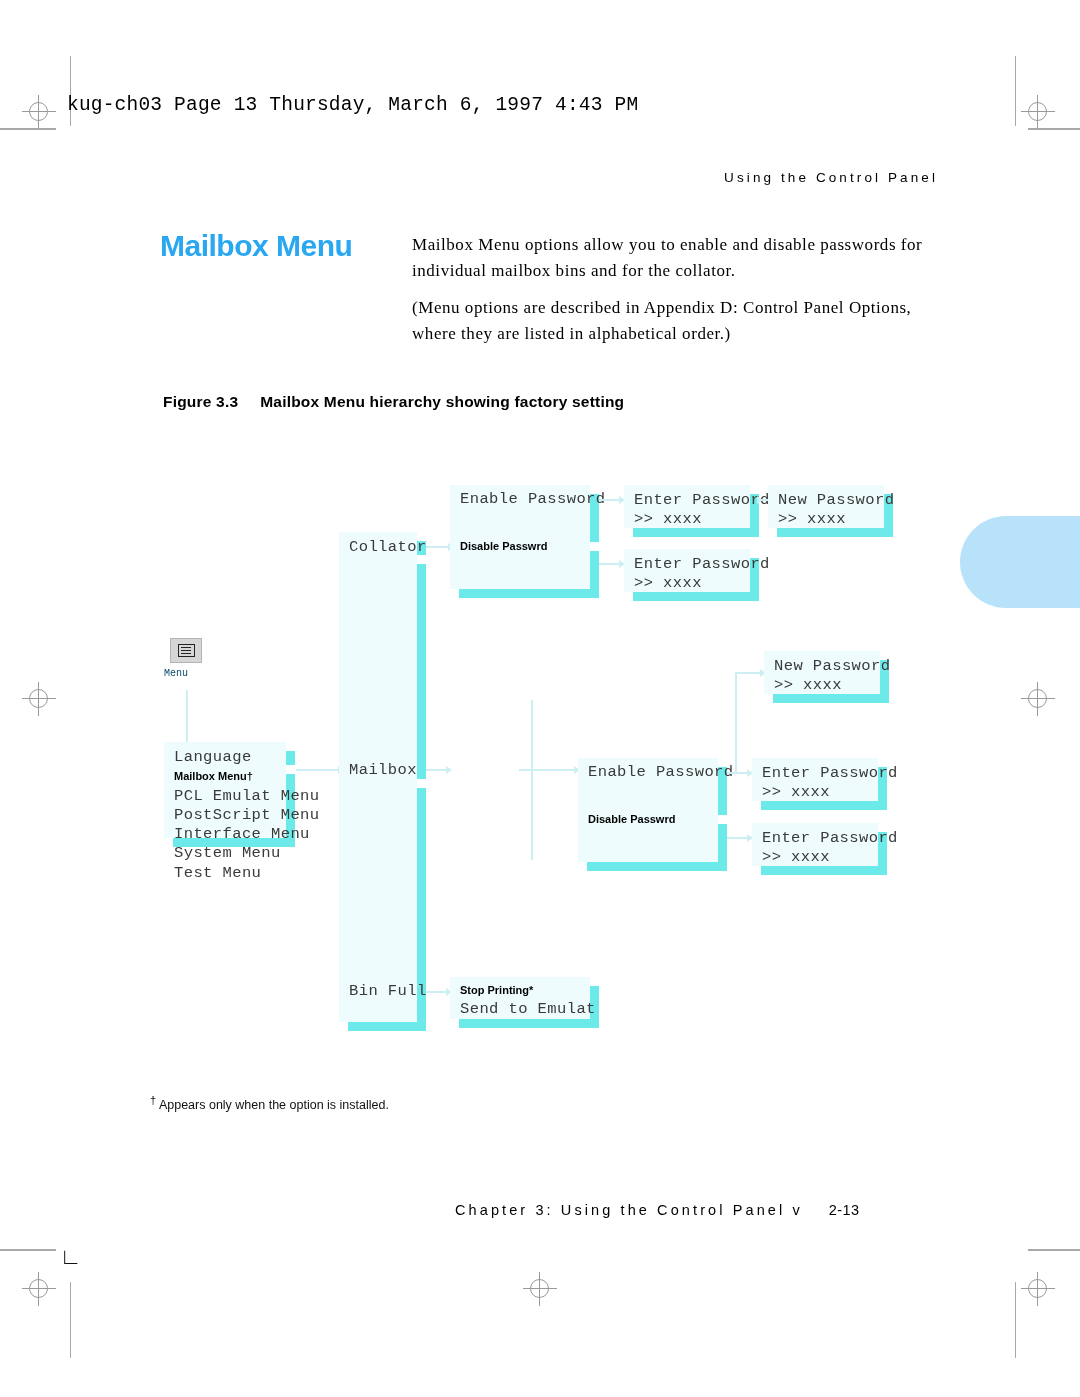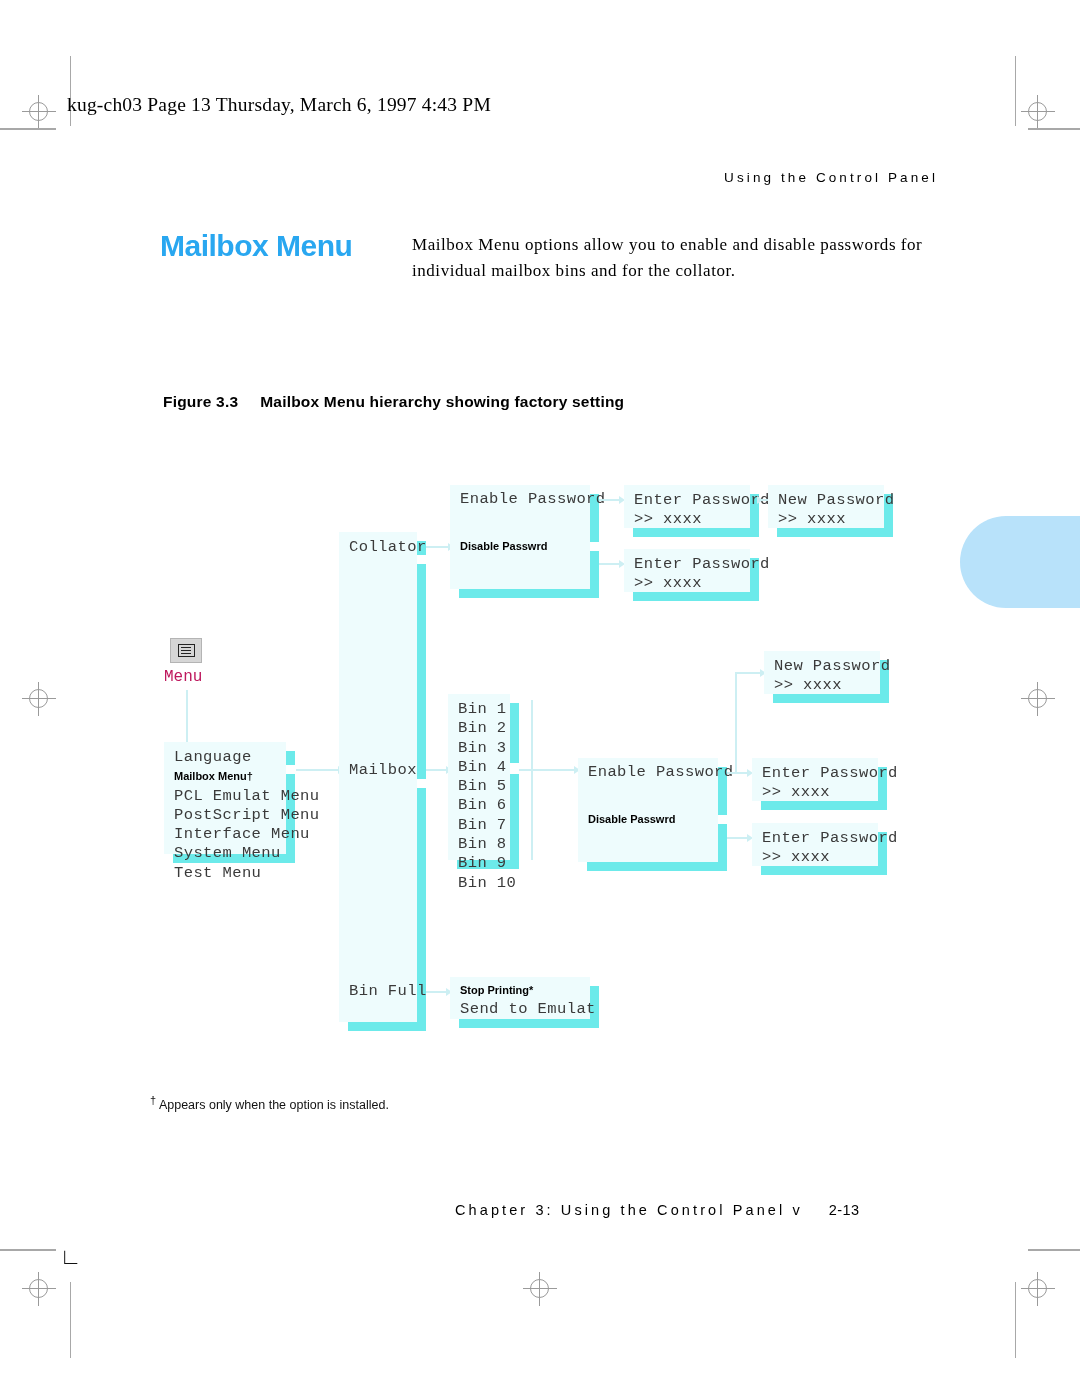--- a/index.html
+++ b/index.html
@@ -12,21 +12,21 @@
              border:1px solid #9a9a9a;border-radius:50%;box-sizing:border-box;}
   .reg .vl{position:absolute;left:16px;top:0;width:1px;height:34px;background:#9a9a9a;}
   .reg .hl{position:absolute;left:0;top:16px;width:34px;height:1px;background:#9a9a9a;}
 
   .cropline{position:absolute;background:#a8a8a8;}
   .cropcorner{position:absolute;font-family:"Liberation Sans",sans-serif;
               font-size:22px;line-height:22px;color:#111;}
 
   
   .pagehdr{position:absolute;left:67px;top:94px;font-size:19.5px;
-           font-family:Liberation Serif, serif;letter-spacing:.2px;white-space:nowrap;}
+           font-family:Liberation Mono, monospace;letter-spacing:.2px;white-space:nowrap;}
   .runhead{position:absolute;right:142px;top:170px;font-family:"Liberation Sans",sans-serif;
            font-size:13.5px;letter-spacing:3.1px;color:#000;white-space:nowrap;}
 
   
   .chaptitle{position:absolute;left:160px;top:230px;width:250px;
              font-family:"Liberation Sans",sans-serif;font-weight:bold;
              font-size:30px;color:#29a7f0;letter-spacing:-.5px;line-height:32px;}
   .bodycol{position:absolute;left:412px;top:232px;width:520px;font-size:17px;
            line-height:25.5px;letter-spacing:.55px;}
   .bodycol p{margin:0 0 12px 0;font-family:Liberation Serif, serif;}
@@ -63,21 +63,21 @@
            border-top:4px solid transparent;border-bottom:4px solid transparent;
            border-left:6px solid #cdeff3;}
 
   
   .menukey{position:absolute;left:170px;top:638px;width:32px;height:25px;
            background:#d6d6d6;border:1px solid #b4b4b4;box-sizing:border-box;}
   .menukey .glyph{position:absolute;left:7px;top:5px;width:17px;height:13px;
                   border:1.6px solid #232323;box-sizing:border-box;}
   .menukey .glyph i{position:absolute;left:2px;width:10px;height:1.4px;background:#232323;}
   .menulabel{position:absolute;left:164px;top:668px;
-             font-family:"Liberation Mono",monospace;font-size:16px;color:#be185d;}
+             font-family:"Liberation Mono",monospace;font-size:10px;color:#0c4a6e;}
 
   .footnote{position:absolute;left:150px;top:1094px;
             font-family:"Liberation Sans",sans-serif;font-size:12.5px;color:#111;}
   .footnote sup{font-size:11px;}
 
   .pagefoot{position:absolute;left:455px;top:1202px;
             font-family:"Liberation Sans",sans-serif;font-size:14.5px;letter-spacing:3.1px;}
   .pagefoot .pg{margin-left:26px;letter-spacing:.4px;}
 </style>
 </head>
@@ -130,40 +130,41 @@
 <div class="cropcorner" style="left:60px;top:1246px;">∟</div>
 
 <div class="pagehdr">kug-ch03  Page 13  Thursday, March 6, 1997  4:43 PM</div>
 <div class="runhead">Using the Control Panel</div>
 
 <div class="tabshape"></div>
 
 <div class="chaptitle">Mailbox Menu</div>
 <div class="bodycol">
   <p>Mailbox Menu options allow you to enable and disable passwords for individual mailbox bins and for the collator.</p>
+  <p>(Menu options are described in Appendix D: Control Panel Options, where they are listed in alphabetical order.)</p>
 </div>
 
 <div class="figcap">
   <span class="num">Figure 3.3</span><span>Mailbox Menu hierarchy showing factory setting</span>
 </div>
 
 <div id="diagram">
 
   <div class="menukey">
     <span class="glyph">
       <i style="top:2px;"></i>
         <i style="top:5px;"></i>
         <i style="top:8px;"></i>
     </span>
   </div>
   <div class="menulabel">Menu</div>
 
   <div class="conn-v" style="left:186px;top:690px;height:55px;"></div>
 
-  <div class="node" style="left:164px;top:742px;width:122px;height:112px;">
+  <div class="node" style="left:164px;top:742px;width:122px;height:96px;">
     <span class="sh-r seg" style="top:9px;height:14px;"></span>
     <span class="sh-r seg" style="top:32px;bottom:-9px;height:auto;"></span>
     <span class="sh-b"></span>
     <span class="txt"><span>Language</span>
 <b>Mailbox Menu†</b>
 <span>PCL Emulat Menu</span>
 <span>PostScript Menu</span>
 <span>Interface Menu</span>
 <span>System Menu</span>
 <span>Test Menu</span></span>
@@ -218,35 +219,20 @@
   <div class="node" style="left:624px;top:549px;width:126px;height:43px;">
     <span class="sh-r"></span>
     <span class="sh-b"></span>
     <span class="txt">Enter Password
 &gt;&gt; xxxx</span>
   </div>
 
   <div class="conn" style="left:426px;top:769px;width:22px;"></div>
   <div class="arrowhd" style="left:446px;top:766px;"></div>
 
-  <div class="node" style="left:448px;top:694px;width:62px;height:166px;">
-    <span class="sh-r seg" style="top:9px;height:60px;"></span>
-    <span class="sh-r seg" style="top:80px;bottom:-9px;height:auto;"></span>
-    <span class="sh-b"></span>
-    <span class="txt"><span>Bin 1</span>
-<span>Bin 2</span>
-<span>Bin 3</span>
-<span>Bin 4</span>
-<span>Bin 5</span>
-<span>Bin 6</span>
-<span>Bin 7</span>
-<span>Bin 8</span>
-<span>Bin 9</span>
-<span>Bin 10</span></span>
-  </div>
 
   <div class="conn-v" style="left:531px;top:700px;height:160px;"></div>
   <div class="conn" style="left:519px;top:769px;width:58px;"></div>
   <div class="arrowhd" style="left:574px;top:766px;"></div>
 
   <div class="node" style="left:578px;top:758px;width:140px;height:104px;">
     <span class="sh-r seg" style="top:9px;height:48px;"></span>
     <span class="sh-r seg" style="top:66px;bottom:-9px;height:auto;"></span>
     <span class="sh-b"></span>
     <span class="txt" style="top:5px;">Enable Password</span>

